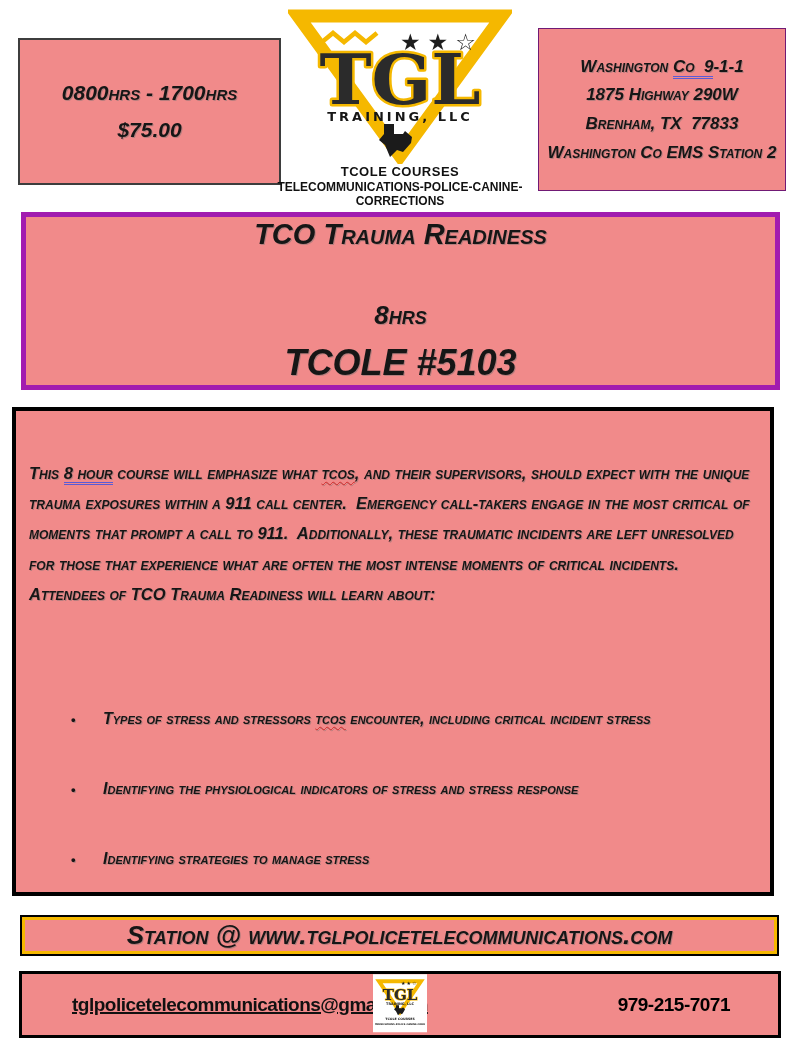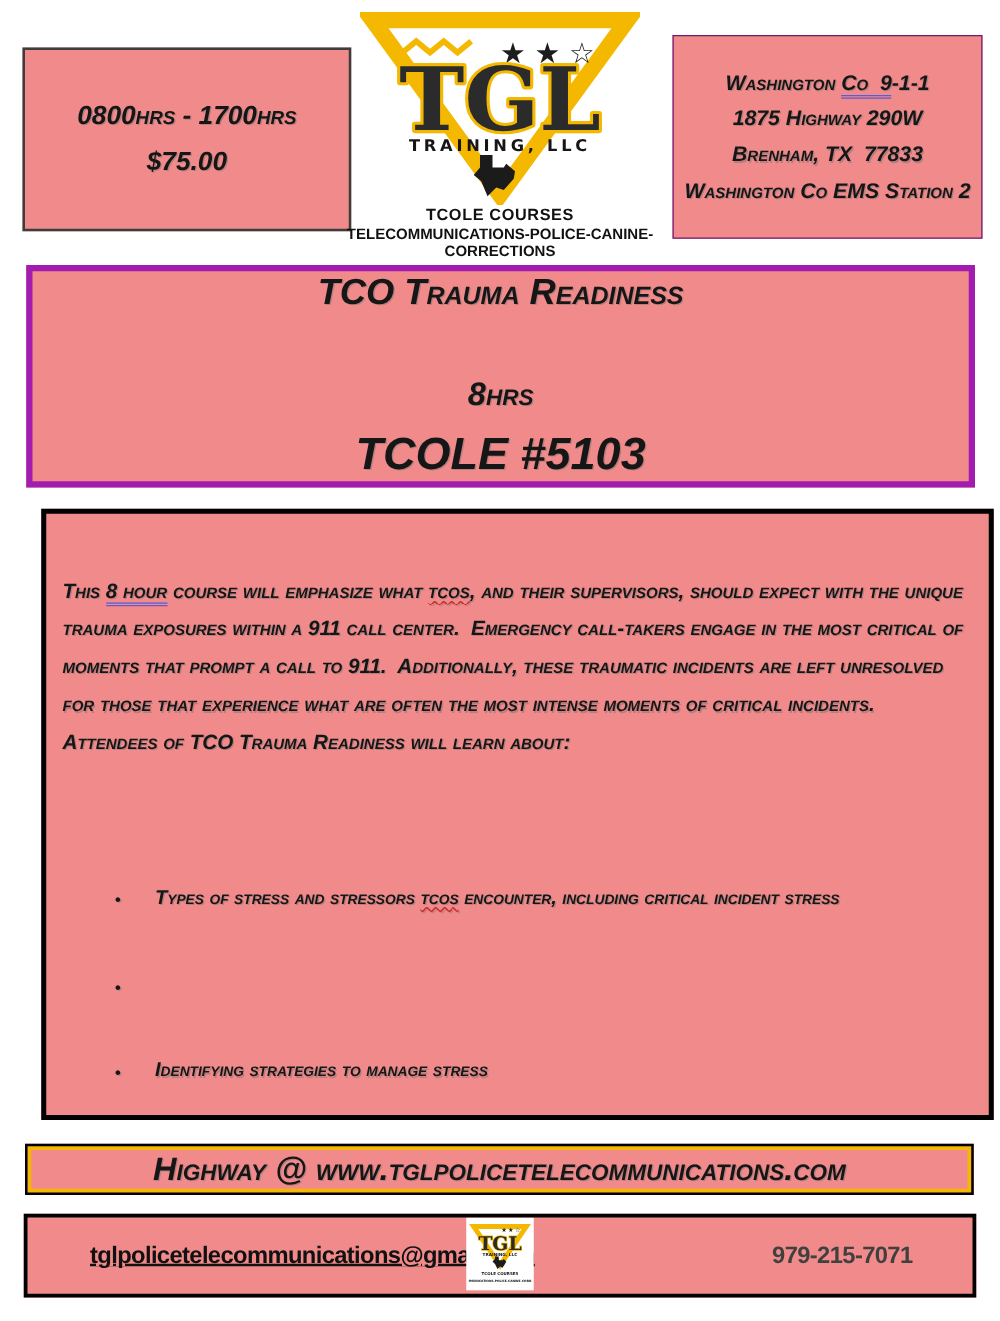--- a/index.html
+++ b/index.html
@@ -48,21 +48,21 @@
     display:flex;flex-direction:column;align-items:center;justify-content:center;gap:11px;
     text-align:center;
   }
   .title-line1{font-size:29px;}
   .title-line2{font-size:26px;margin-top:38px;}
   .title-line3{font-size:36px;}
   .title-line4{font-size:26px;}
 
   
   .desc-box{
-    position:absolute;left:33px;top:407px;width:762px;height:489px;
+    position:absolute;left:12px;top:407px;width:762px;height:489px;
     border:4px solid #000;padding:11px 13px 0 13px;
   }
   .desc-par{font-size:16.5px;line-height:1.83;margin:0;}
   .bullet-list{margin-top:7px;}
   .bullet-item{display:flex;font-size:16px;line-height:1.62;margin-bottom:8px;}
   .bullet-marker{flex:none;width:32px;margin-left:42px;font-style:normal;font-size:13px;padding-top:3px;}
   .bullet-text{flex:1;padding-right:4px;}
 
   
   .enroll-banner{
@@ -81,21 +81,21 @@
   .footer-email{
     margin-left:50px;font-weight:bold;font-size:19px;color:#111;
     text-decoration:underline;text-decoration-thickness:2px;
     letter-spacing:-0.5px;cursor:pointer;
   }
   .footer-logo-card{
     position:absolute;left:50%;top:50%;transform:translate(-50%,-53%);
     width:54px;height:58px;background:#fff;display:flex;align-items:center;justify-content:center;
   }
   .footer-phone{
-    margin-left:auto;margin-right:48px;font-weight:bold;font-size:19px;letter-spacing:-0.5px;color:#404040;
+    margin-left:auto;margin-right:48px;font-weight:bold;font-size:19px;letter-spacing:-0.5px;color:#000000;
   }
 </style>
 </head>
 <body>
 
 <div class="page">
 
   <div class="schedule-box pinkbox fx">
     <div>0800hrs - 1700hrs</div>
     <div>$75.00</div>
@@ -130,20 +130,21 @@
   <div class="desc-box pinkbox fx">
     <p class="desc-par"><span>This </span><span class="mark-grammar">8 hour</span><span> course will emphasize what </span><span class="mark-spell">tcos</span><span>, and their supervisors, should expect with the unique trauma exposures within a 911 call center.  Emergency call-takers engage in the most critical of moments that prompt a call to 911.  Additionally, these traumatic incidents are left unresolved for those that experience what are often the most intense moments of critical incidents.  Attendees of TCO Trauma Readiness will learn about:</span></p>
 
     <div class="bullet-list">
       <div class="bullet-item">
         <span class="bullet-marker">•</span>
         <span class="bullet-text"><span>Types of stress and stressors </span><span class="mark-spell">tcos</span><span> encounter, including critical incident stress</span></span>
       </div>
       <div class="bullet-item">
         <span class="bullet-marker">•</span>
+        <span class="bullet-text">Identifying the physiological indicators of stress and stress response</span>
       </div>
       <div class="bullet-item">
         <span class="bullet-marker">•</span>
         <span class="bullet-text">Identifying strategies to manage stress</span>
       </div>
       <div class="bullet-item">
         <span class="bullet-marker">•</span>
         <span class="bullet-text">Identifying strategies to cope with critical incidents</span>
       </div>
       <div class="bullet-item">
@@ -154,21 +155,21 @@
         <span class="bullet-marker">•</span>
         <span class="bullet-text"></span>
       </div>
       
       
       
     </div>
   </div>
 
   <div class="enroll-banner pinkbox fx">
-    <span>Highway @ www.tglpolicetelecommunications.com</span>
+    <span>Station @ www.tglpolicetelecommunications.com</span>
   </div>
 
   <div class="footer-box pinkbox">
     <span class="footer-email">tglpolicetelecommunications@gmail.com</span>
     <div class="footer-logo-card">
       <svg width="50" height="54" viewBox="0 0 50 54">
         <polygon points="4,5 46,5 25,36" fill="none" stroke="#F5B800" stroke-width="4"></polygon>
         <text x="26" y="9" font-size="5" letter-spacing="1" fill="#1d1d1d" font-family="DejaVu Sans, sans-serif">★★☆</text>
         <text x="25" y="24" text-anchor="middle" font-size="15" font-weight="bold" font-family="DejaVu Serif, serif" fill="#2b2b2b" stroke="#F5B800" stroke-width="1.2" paint-order="stroke">TGL</text>
         <text x="25" y="28.5" text-anchor="middle" font-size="3.4" font-weight="bold" fill="#161616" font-family="DejaVu Sans, sans-serif">TRAINING, LLC</text>

